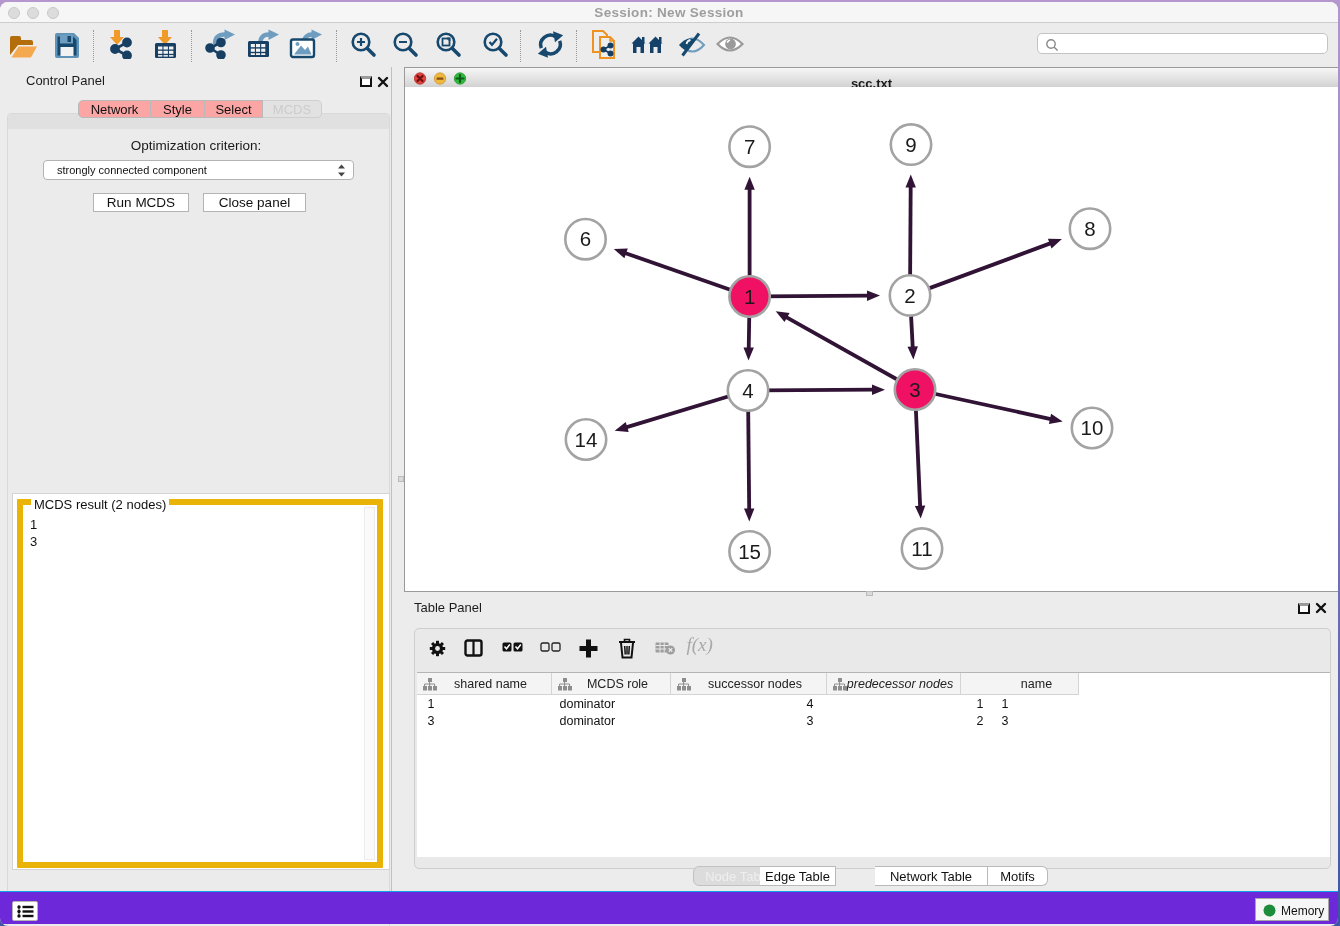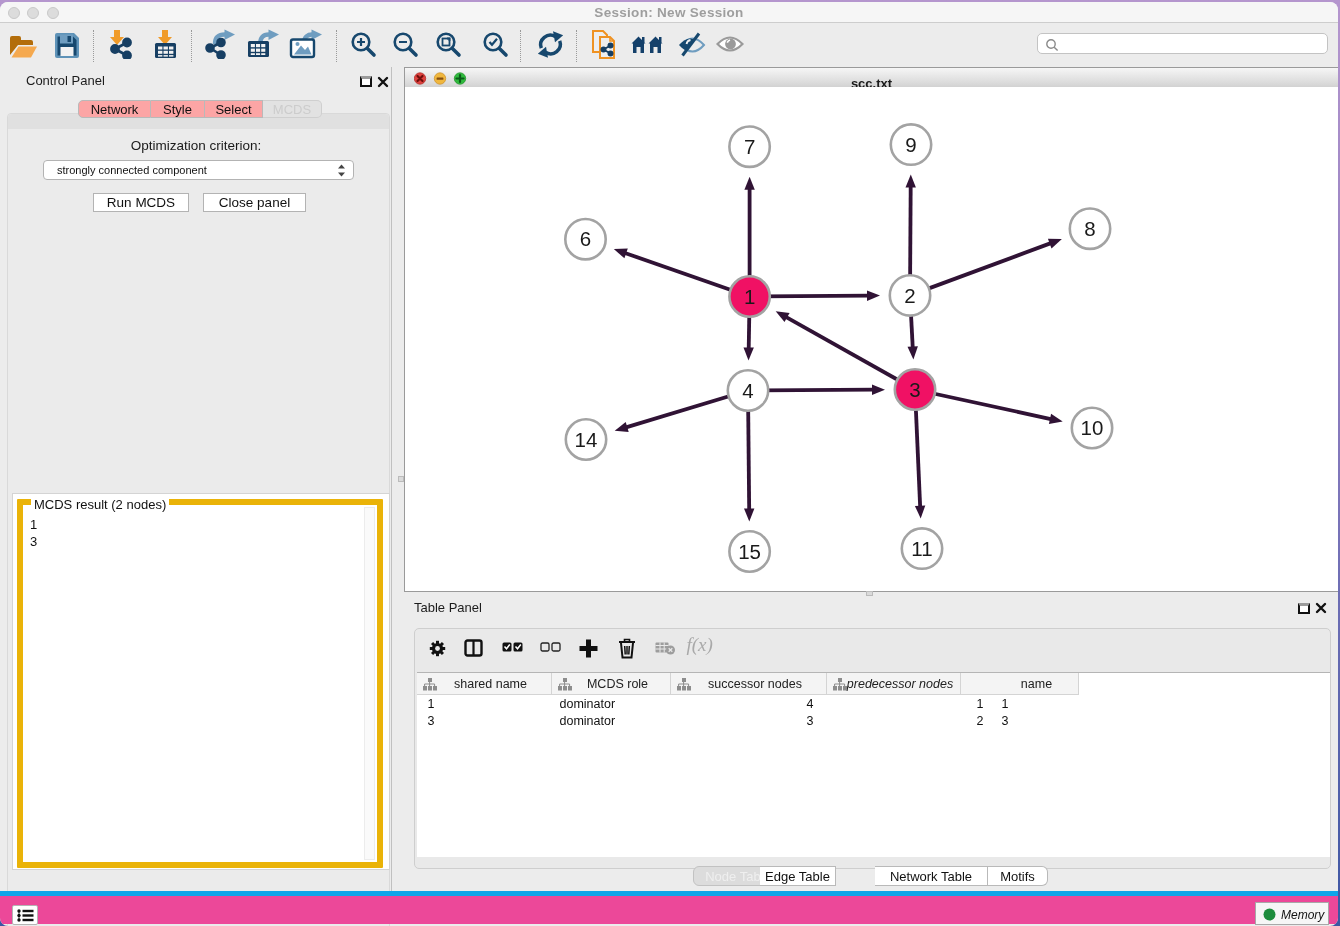--- a/index.html
+++ b/index.html
@@ -14,21 +14,21 @@
   
   .toolbar { position:absolute; left:0; top:22px; width:100%; height:44px; background:#ececec; }
   .tsep { position:absolute; top:6px; height:32px; width:0; border-left:1px dotted #9a9a9a; }
   .search { position:absolute; left:1037px; top:9px; width:291px; height:21px; background:#fff; border:1px solid #c3c3c3; border-radius:5px; }
   
   .control { position:absolute; left:0; top:65px; width:392px; height:824px; background:#ececec; border-right:1px solid #c0c0c0; }
   .netwin  { position:absolute; left:404px; top:65px; width:934px; height:525px; background:#fff; border:1px solid #9a9a9a; border-right:none; }
   .nettitle { position:absolute; left:0; top:0; width:100%; height:20px; background:linear-gradient(#f6f6f6,#dcdcdc 75%,#d2d2d2); border-bottom:1px solid #a8a8a8; }
   .netcanvas { position:absolute; left:0; top:19px; width:933px; height:503px; background:#fff; }
   .tablepanel { position:absolute; left:404px; top:591px; width:934px; height:300px; background:#ececec; }
-  .statusbar { position:absolute; left:0; top:889px; width:100%; height:33px; background:#ec4899; border-top:5px solid #0ea5e9;font-style:italic; }
+  .statusbar { position:absolute; left:0; top:889px; width:100%; height:33px; background:#6d28d9; border-top:1px solid #0ea5e9; }
   
   .cp-head { position:absolute; left:14px; top:6px; font-size:13px; color:#1c1c1c;margin-left:12px; }
   .sqbtn { position:absolute; width:12px; height:11px; border:2px solid #111; border-top:3px solid #9a9a9a; background:#fff; box-sizing:border-box; }
   .tab { position:absolute; top:0; height:18px; background:#fca5a5; border:1px solid #b9b9b9; font-size:13px; color:#111; text-align:center; line-height:17px; }
   .card { position:absolute; left:7px; top:46px; width:383px; height:835px; background:#ebebeb; border:1px solid #d9d9d9; border-radius:4px; }
   .cardtop { position:absolute; left:0; top:0; width:100%; height:15px; background:#e0e0e0; border-radius:4px 4px 0 0; }
   .optlabel { position:absolute; left:0; top:71px; width:392px; text-align:center; font-size:13.5px; color:#1a1a1a; }
   .combo { position:absolute; left:43px; top:93px; width:311px; height:20px; background:#fff; border:1px solid #b3b3b3; border-radius:4px; font-size:11px; color:#111; line-height:18px; padding-left:13px; }
   .btn { position:absolute; top:126px; height:19px; background:#fff; border:1px solid #b3b3b3; border-radius:0; font-size:13.5px; color:#111; text-align:center; line-height:17px; }
   .grpwrap { position:absolute; left:12px; top:426px; width:378px; height:377px; background:#fff; border:1px solid #d4d4d4; }

